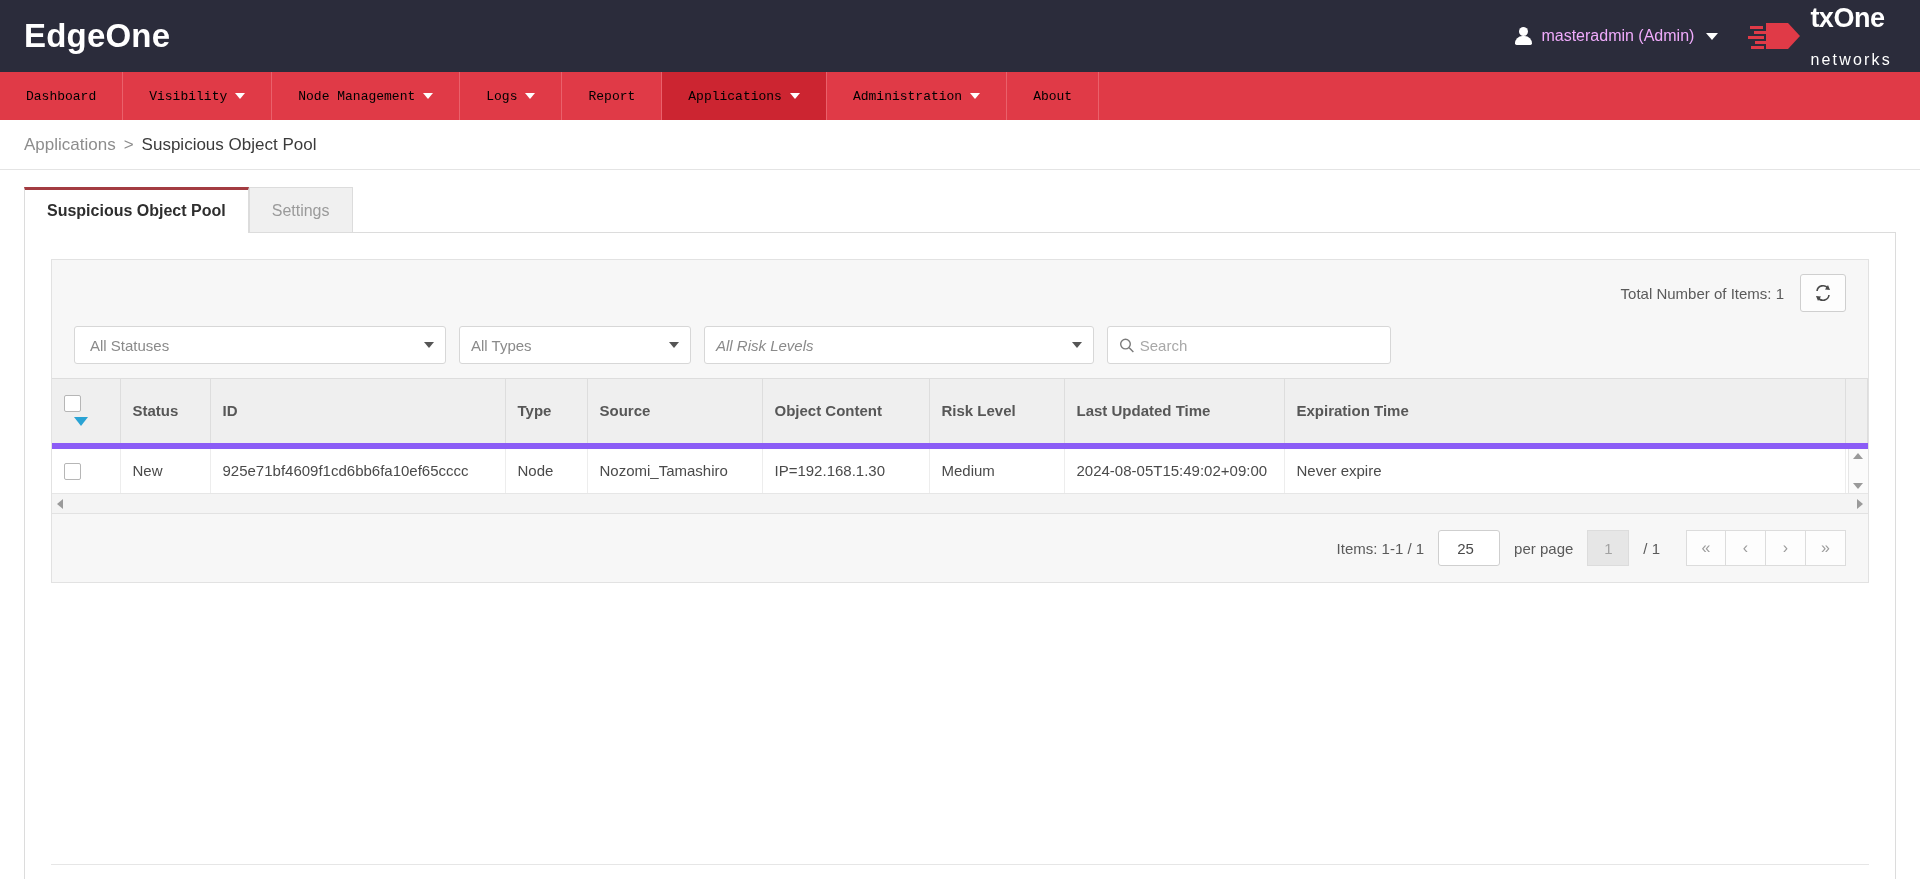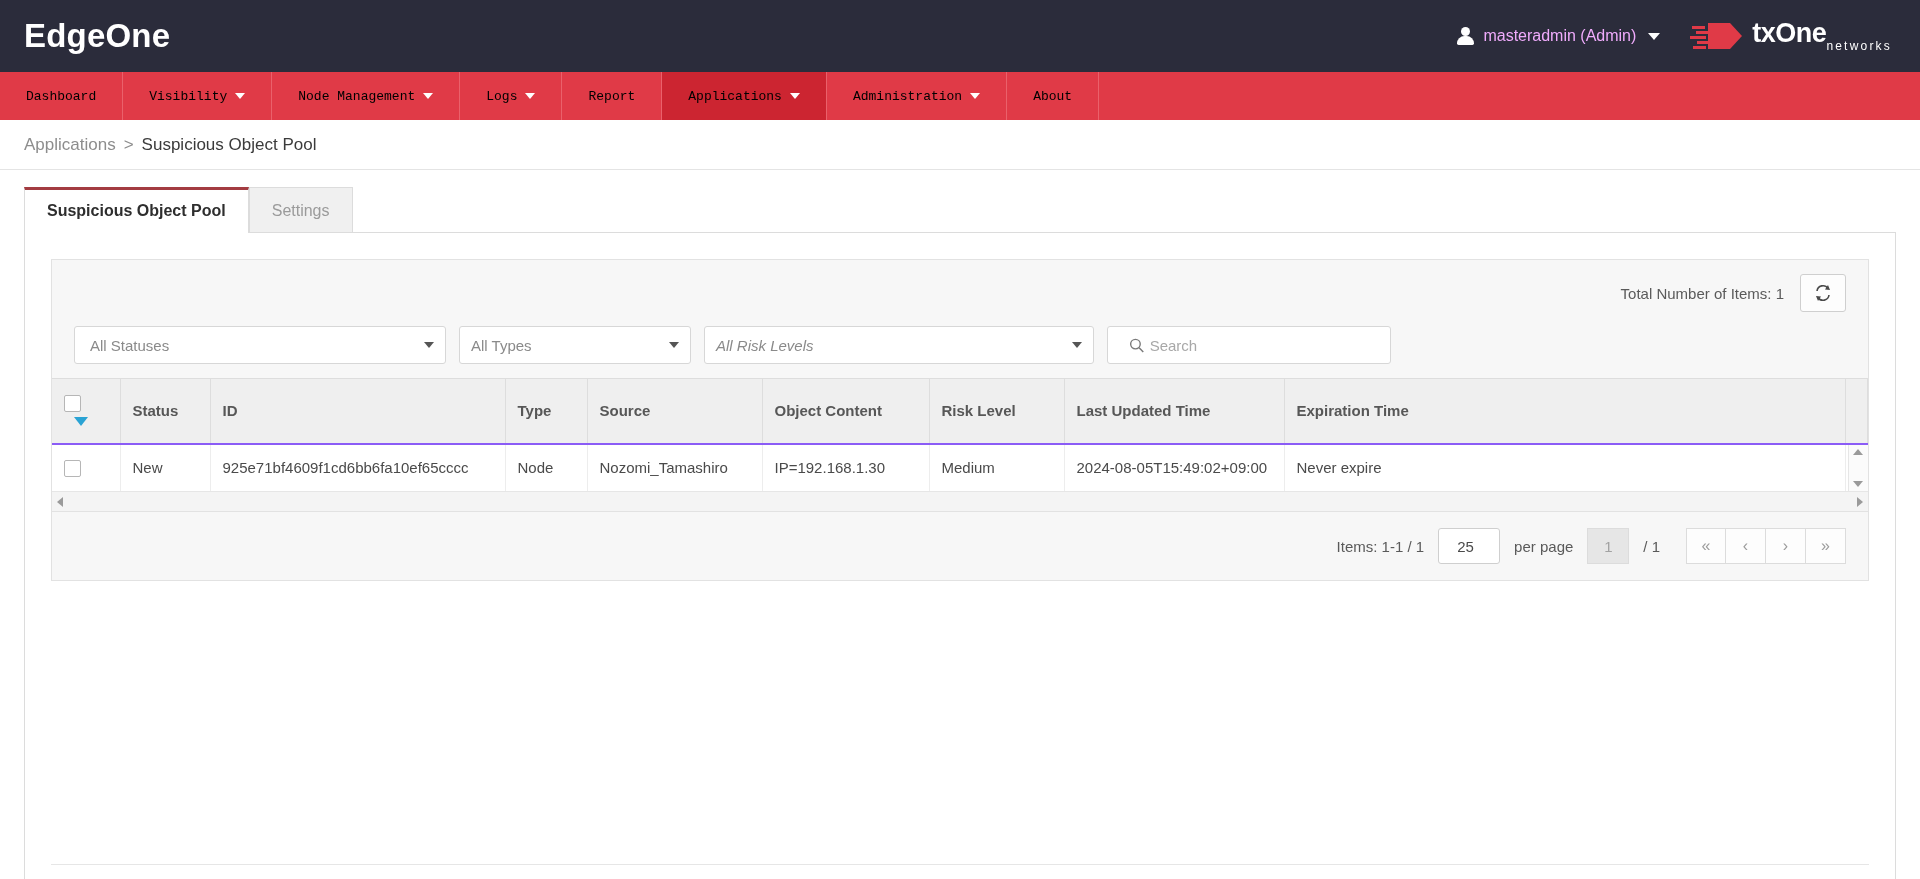--- a/index.html
+++ b/index.html
@@ -38,23 +38,23 @@
     width: 17px; height: 9px; border-radius: 9px 9px 2px 2px; background: #fff;
   }
   .caret-dn {
     width: 0; height: 0;
     border-left: 6px solid transparent;
     border-right: 6px solid transparent;
     border-top: 7px solid #ffffff;
     margin-left: 3px;
   }
   .logo { display: flex; align-items: center; gap: 8px; }
-  .logo-text { display: flex; flex-direction: row; line-height: 1; }
+  .logo-text { display: flex; flex-direction: column; line-height: 1; }
   .logo-top { color: #ffffff; font-size: 27px; font-weight: bold; letter-spacing: -0.5px; }
-  .logo-sub { color: #ffffff; font-size: 12px; letter-spacing: 2.2px; margin-top: 20px; }
+  .logo-sub { color: #ffffff; font-size: 16px; letter-spacing: 2.2px; margin-top: 20px; }
 
   
   .navbar {
     height: 48px;
     background: #e03a47;
     display: flex;
     align-items: stretch;
   }
   .navitem {
     display: flex; align-items: center; gap: 8px;
@@ -162,36 +162,36 @@
   }
   .sel-status { width: 372px; padding-left: 15px; }
   .sel-type   { width: 232px; }
   .sel-source { width: 405px; }
   .sel-risk   { width: 390px; font-style: italic; }
   .searchbox {
     height: 38px; width: 284px;
     border: 1px solid #d7d7d7; border-radius: 3px;
     background: #ffffff;
     display: flex; align-items: center; gap: 3px;
-    padding: 0 21px;
+    padding: 0 11px;
   }
   .searchbox input {
     border: none; outline: none; font-size: 15px;
     color: #6d6d6d; width: 100%;
     font-family: "Liberation Sans", sans-serif;
     background: transparent;
   }
   .searchbox input::placeholder { color: #a8a8a8; }
 
   
   table.grid { width: 100%; border-collapse: collapse; table-layout: fixed; }
   table.grid th {
     background: #efefef;
     border-top: 1px solid #dddddd;
-    border-bottom: 2px solid #8b5cf6;
+    border-bottom: 6px solid #8b5cf6;
     border-right: 1px solid #dddddd;
     color: #575757;
     font-size: 15px;
     font-weight: bold;
     text-align: left;
     padding: 14px 12px;
     height: 48px;
   }
   table.grid td {
     background: #ffffff;

